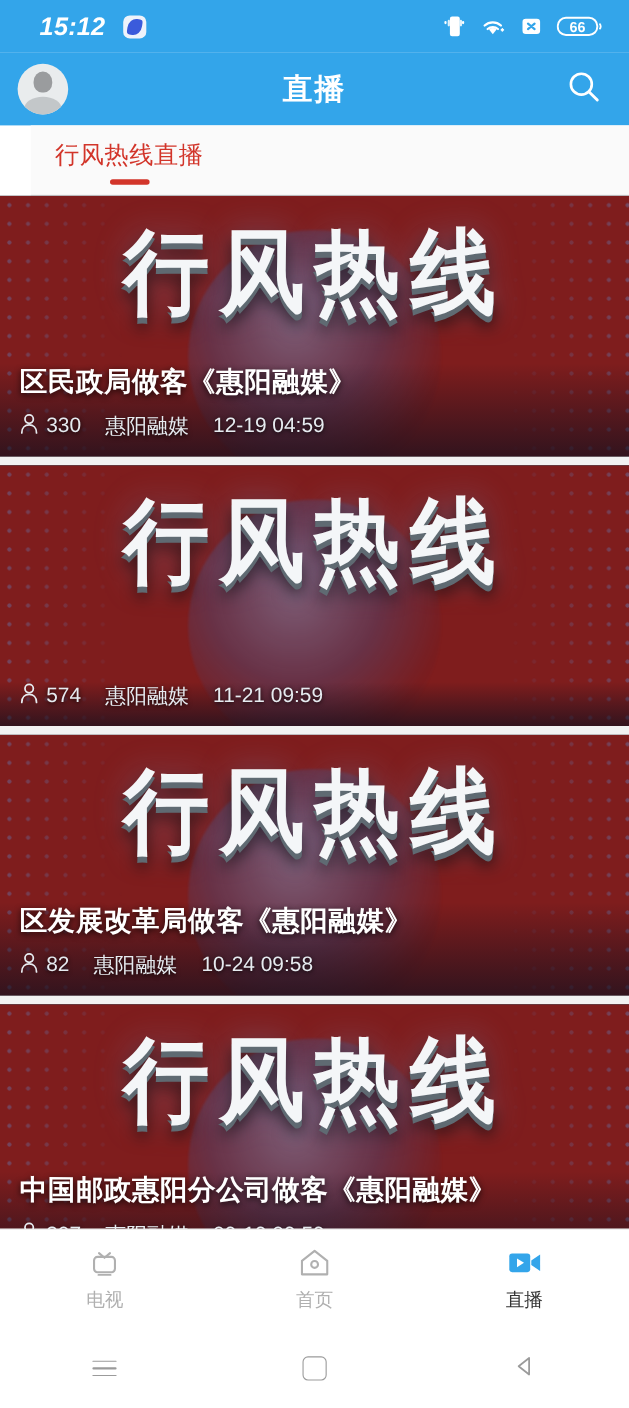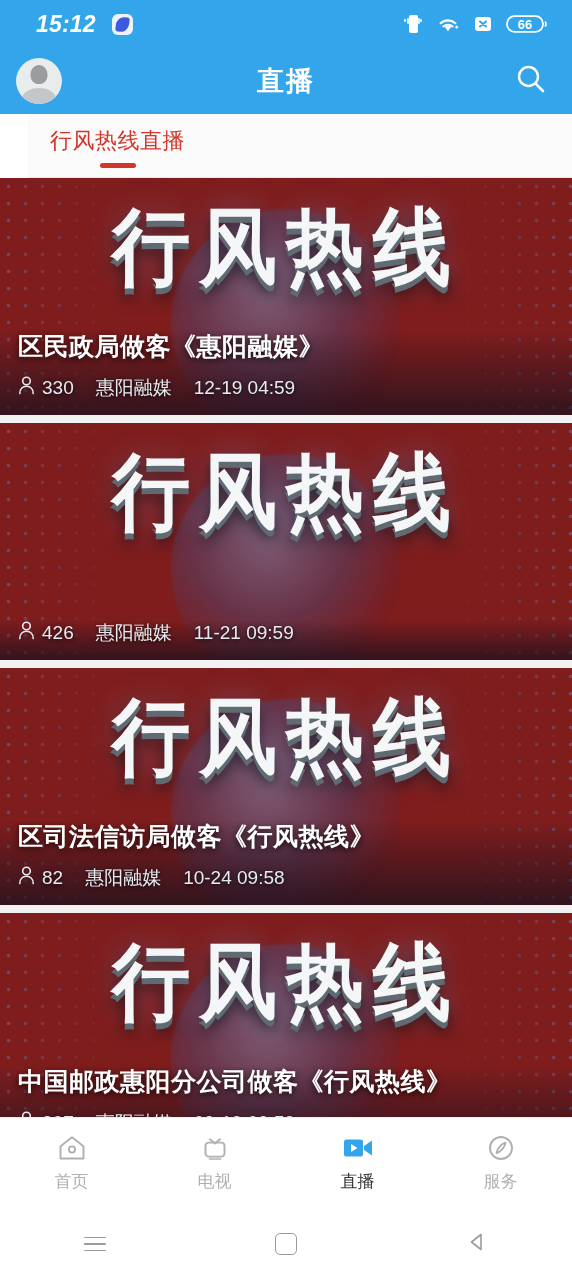--- a/index.html
+++ b/index.html
@@ -473,37 +473,37 @@
       </div>
       <div class="card-overlay">
         <div class="card-meta">
           <span class="meta-views">
             <span>
               <svg width="17" height="19" viewBox="0 0 17 19">
                 <circle cx="8.5" cy="5" r="3.8" fill="none" stroke="#e6ebf0" stroke-width="1.6"></circle>
                 <path d="M1.8 17.6 C1.8 12.6 5 10.3 8.5 10.3 C12 10.3 15.2 12.6 15.2 17.6" fill="none" stroke="#e6ebf0" stroke-width="1.6" stroke-linecap="round"></path>
               </svg>
             </span>
-            <span>426</span>
+            <span>574</span>
           </span>
           <span class="meta-source">惠阳融媒</span>
           <span>11-21 09:59</span>
         </div>
       </div>
     </div>
 
     <div class="card">
       <div class="thumb">
         <div class="thumb-globe"></div>
         <div class="thumb-dots-l"></div>
         <div class="thumb-dots-r"></div>
         <div class="thumb-headline">行风热线</div>
       </div>
       <div class="card-overlay">
-        <div class="card-title">区司法信访局做客《行风热线》</div>
+        <div class="card-title">区发展改革局做客《惠阳融媒》</div>
         <div class="card-meta">
           <span class="meta-views">
             <span>
               <svg width="17" height="19" viewBox="0 0 17 19">
                 <circle cx="8.5" cy="5" r="3.8" fill="none" stroke="#e6ebf0" stroke-width="1.6"></circle>
                 <path d="M1.8 17.6 C1.8 12.6 5 10.3 8.5 10.3 C12 10.3 15.2 12.6 15.2 17.6" fill="none" stroke="#e6ebf0" stroke-width="1.6" stroke-linecap="round"></path>
               </svg>
             </span>
             <span>82</span>
           </span>
@@ -514,21 +514,21 @@
     </div>
 
     <div class="card">
       <div class="thumb">
         <div class="thumb-globe"></div>
         <div class="thumb-dots-l"></div>
         <div class="thumb-dots-r"></div>
         <div class="thumb-headline">行风热线</div>
       </div>
       <div class="card-overlay">
-        <div class="card-title">中国邮政惠阳分公司做客《行风热线》</div>
+        <div class="card-title">中国邮政惠阳分公司做客《惠阳融媒》</div>
         <div class="card-meta">
           <span class="meta-views">
             <span>
               <svg width="17" height="19" viewBox="0 0 17 19">
                 <circle cx="8.5" cy="5" r="3.8" fill="none" stroke="#e6ebf0" stroke-width="1.6"></circle>
                 <path d="M1.8 17.6 C1.8 12.6 5 10.3 8.5 10.3 C12 10.3 15.2 12.6 15.2 17.6" fill="none" stroke="#e6ebf0" stroke-width="1.6" stroke-linecap="round"></path>
               </svg>
             </span>
             <span>307</span>
           </span>
@@ -537,54 +537,45 @@
         </div>
       </div>
     </div>
 
   </div>
 
   <div class="bottomnav">
     <div class="navitem">
       <span class="navicon">
         <svg width="30" height="28" viewBox="0 0 30 28">
-          <path d="M3.5 12.2 L15 3.2 L26.5 12.2 L26.5 24.5 L3.5 24.5 Z" fill="none" stroke="#b0b0b0" stroke-width="1.9" stroke-linejoin="round"></path>
-          <circle cx="15" cy="15.5" r="3.1" fill="none" stroke="#b0b0b0" stroke-width="1.9"></circle>
+          <path d="M10 5.2 L15 9.4 L20 5.2" fill="none" stroke="#b0b0b0" stroke-width="1.9" stroke-linecap="round"></path>
+          <rect x="5.5" y="8.6" width="19" height="14" rx="3.2" fill="none" stroke="#b0b0b0" stroke-width="1.9"></rect>
+          <path d="M9.5 25 L20.5 25" stroke="#b0b0b0" stroke-width="1.7" stroke-linecap="round"></path>
         </svg>
       </span>
-      <span class="nav-label">首页</span>
+      <span class="nav-label">电视</span>
     </div>
     <div class="navitem">
       <span class="navicon">
         <svg width="30" height="28" viewBox="0 0 30 28">
-          <path d="M10 5.2 L15 9.4 L20 5.2" fill="none" stroke="#b0b0b0" stroke-width="1.9" stroke-linecap="round"></path>
-          <rect x="5.5" y="8.6" width="19" height="14" rx="3.2" fill="none" stroke="#b0b0b0" stroke-width="1.9"></rect>
-          <path d="M9.5 25 L20.5 25" stroke="#b0b0b0" stroke-width="1.7" stroke-linecap="round"></path>
+          <path d="M3.5 12.2 L15 3.2 L26.5 12.2 L26.5 24.5 L3.5 24.5 Z" fill="none" stroke="#b0b0b0" stroke-width="1.9" stroke-linejoin="round"></path>
+          <circle cx="15" cy="15.5" r="3.1" fill="none" stroke="#b0b0b0" stroke-width="1.9"></circle>
         </svg>
       </span>
-      <span class="nav-label">电视</span>
+      <span class="nav-label">首页</span>
     </div>
     <div class="navitem active">
       <span class="navicon">
         <svg width="32" height="26" viewBox="0 0 32 26">
           <rect x="2" y="4.5" width="19" height="17" rx="2.6" fill="#33a5ea"></rect>
           <path d="M22 11 L30 5.5 L30 20.5 L22 15 Z" fill="#33a5ea"></path>
           <path d="M9 9 L15.4 13 L9 17 Z" fill="#ffffff"></path>
         </svg>
       </span>
       <span class="nav-label">直播</span>
-    </div>
-    <div class="navitem">
-      <span class="navicon">
-        <svg width="30" height="28" viewBox="0 0 30 28">
-          <circle cx="15" cy="14" r="11" fill="none" stroke="#b0b0b0" stroke-width="1.9"></circle>
-          <path d="M19.6 8.6 C16.2 9.2 11.2 14.2 10.6 19 C14 18.4 19 13.4 19.6 8.6 Z" fill="none" stroke="#b0b0b0" stroke-width="1.9" stroke-linejoin="round"></path>
-        </svg>
-      </span>
-      <span class="nav-label">服务</span>
     </div>
   </div>
 
   <div class="sysnav">
     <div class="sysbtn">
       <span class="hamburger">
           <i></i>
           <i></i>
           <i></i>
         </span>

